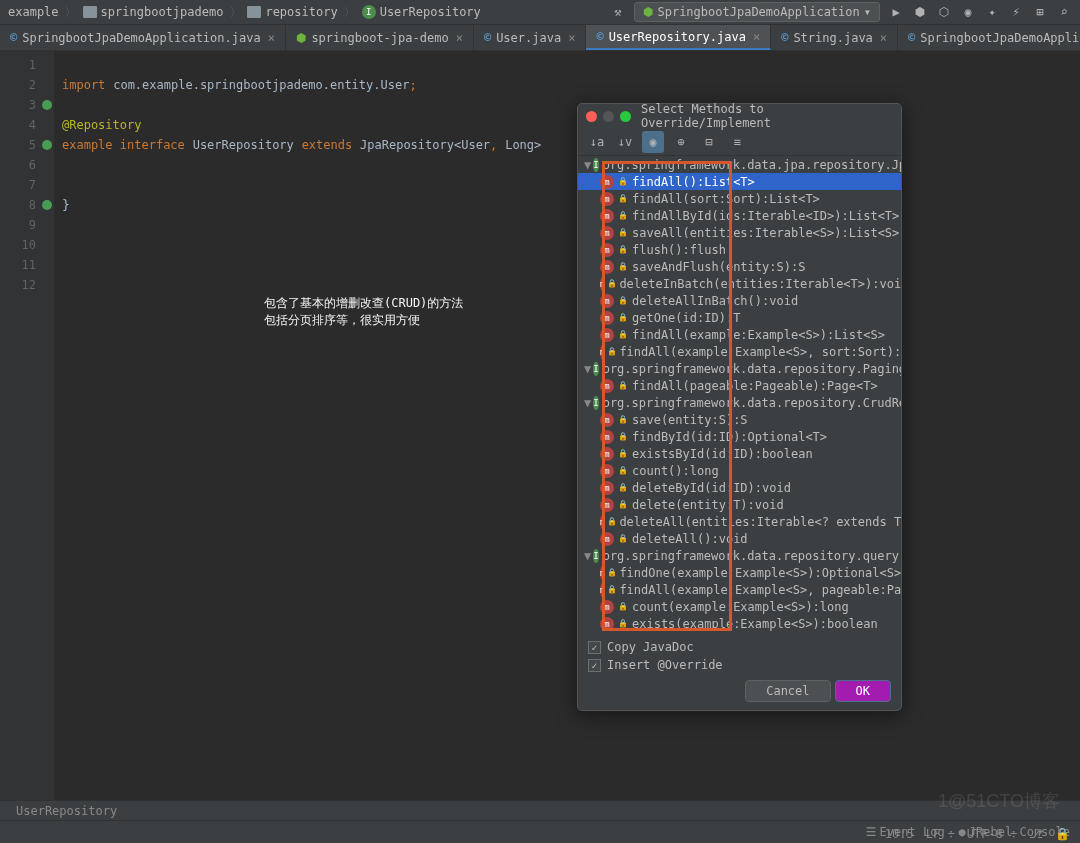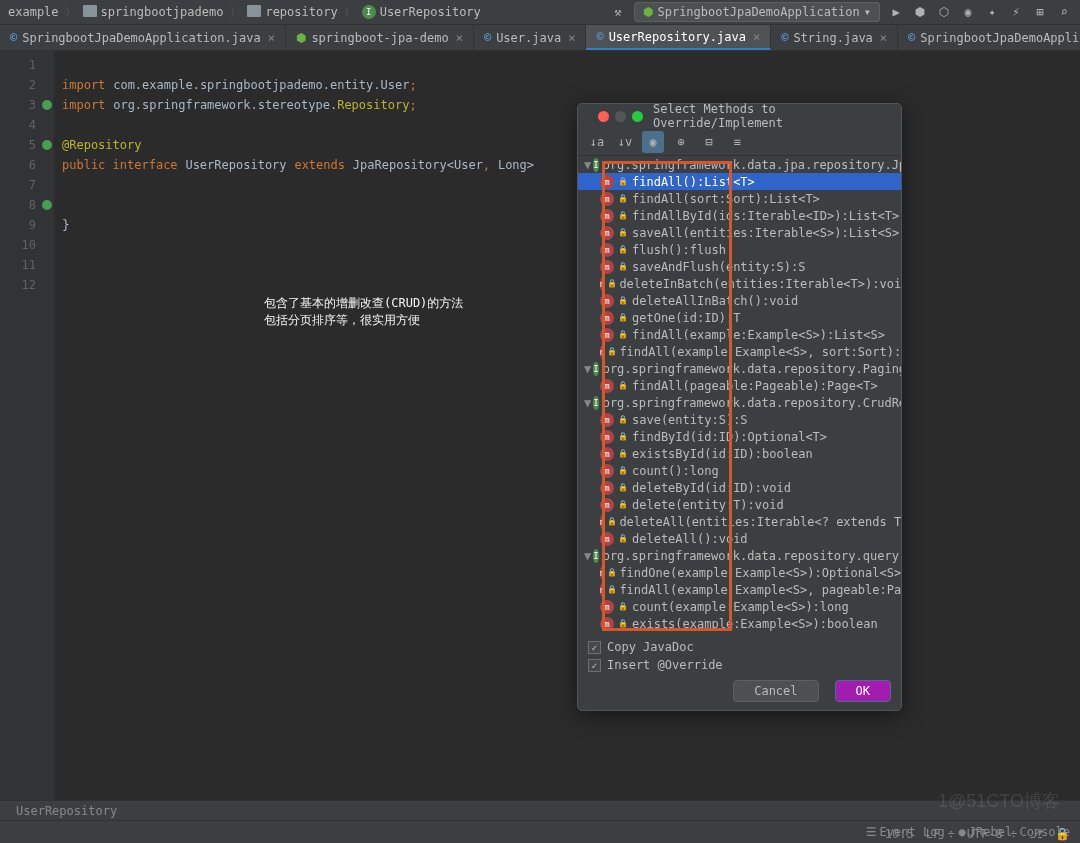--- a/index.html
+++ b/index.html
@@ -1,20 +1,20 @@
 <!DOCTYPE html>
 <html><head>
 <meta charset="utf-8">
 <style>
 * { margin: 0; padding: 0; box-sizing: border-box; font-family: 'Menlo', 'Consolas', monospace; font-size: 12px; }
 body { background: #2b2b2b; color: #a9b7c6; width: 1080px; height: 843px; overflow: hidden; position: relative; }
 
 .top-toolbar { height: 25px; background: #3c3f41; border-bottom: 1px solid #323232; display: flex; align-items: center; padding: 0 8px; font-family: sans-serif; font-size: 12px; color: #bbb; }
 .breadcrumb { display: flex; align-items: center; gap: 6px; flex: 1; }
-.breadcrumb-item { display: flex; align-items: flex-start; gap: 4px; }
+.breadcrumb-item { display: flex; align-items: center; gap: 4px; }
 .breadcrumb-sep { color: #666; }
 .folder-icon { width: 14px; height: 12px; background: #87939a; border-radius: 1px; }
 .class-icon { width: 14px; height: 14px; background: #4e8c4e; border-radius: 50%; display: flex; align-items: center; justify-content: center; font-size: 9px; color: #fff; }
 
 .toolbar-right { display: flex; align-items: center; gap: 8px; }
 .run-config { background: #4c5052; border: 1px solid #5e6060; border-radius: 3px; padding: 2px 8px; display: flex; align-items: center; gap: 4px; }
 .spring-leaf { color: #6db33f; }
 .play-icon { color: #499c54; }
 .bug-icon { color: #499c54; }
 .tb-icon { width: 16px; height: 16px; display: flex; align-items: center; justify-content: center; color: #afb1b3; }
@@ -34,21 +34,21 @@
 .code-line { height: 20px; line-height: 20px; white-space: pre; font-size: 13px; padding-left: 8px; }
 .kw { color: #cc7832; }
 .cls { color: #a9b7c6; }
 .ann { color: #bbb529; }
 .pkg { color: #a9b7c6; }
 .semi { color: #cc7832; }
 
 .annotation-text { position: absolute; left: 210px; top: 244px; color: #f5f5f5; font-family: sans-serif; font-size: 16px; line-height: 1.4; }
 
 .dialog { position: absolute; left: 577px; top: 103px; width: 325px; background: #3c3f41; border: 1px solid #555; border-radius: 5px; box-shadow: 0 4px 20px rgba(0,0,0,0.5); font-family: sans-serif; font-size: 12px; }
-.dialog-title { height: 24px; display: flex; align-items: center; padding: 0 8px; background: #3c3f41; border-radius: 5px 5px 0 0; margin-left: 12px; }
+.dialog-title { height: 24px; display: flex; align-items: center; padding: 0 8px; background: #3c3f41; border-radius: 5px 5px 0 0; }
 .traffic { display: flex; gap: 6px; margin-right: 10px; }
 .tl { width: 11px; height: 11px; border-radius: 50%; }
 .tl.red { background: #ff5f56; }
 .tl.yellow { background: #555; }
 .tl.green { background: #27c93f; }
 .dialog-title-text { color: #bbb; }
 
 .dialog-toolbar { height: 28px; display: flex; align-items: center; padding: 0 8px; gap: 6px; border-bottom: 1px solid #323232; }
 .dtb-btn { width: 22px; height: 22px; display: flex; align-items: center; justify-content: center; border-radius: 3px; color: #afb1b3; }
 .dtb-btn.on { background: #4c708c; }
@@ -64,21 +64,21 @@
 .tree-icon.lock { color: #888; font-size: 8px; margin-left: -2px; margin-right: 2px; }
 .indent1 { padding-left: 22px; }
 .method-sig { color: #bbb; }
 .tree-row.selected .method-sig { color: #fff; text-align: right; }
 
 .highlight-box { position: absolute; left: 24px; top: 5px; width: 130px; height: 470px; border: 3px solid #d8572a; pointer-events: none; }
 
 .dialog-footer { padding: 8px 10px; display: flex; flex-direction: column; gap: 4px; }
 .checkbox-row { display: flex; align-items: center; gap: 6px; color: #bbb; }
 .checkbox { width: 13px; height: 13px; border: 1px solid #6e6e6e; background: #43494a; display: flex; align-items: center; justify-content: center; font-size: 10px; color: #bbb; }
-.dialog-buttons { display: flex; justify-content: flex-end; gap: 16px; margin-top: 4px; }
+.dialog-buttons { display: flex; justify-content: flex-end; gap: 4px; margin-top: 4px; }
 .btn { padding: 3px 20px; border-radius: 4px; font-size: 12px; border: 1px solid #5e6060; background: #4c5052; color: #bbb; cursor: pointer; }
 .btn.primary { background: #a21caf; border-color: #4c708c; color: #fff; }
 
 .breadcrumb-bar { height: 20px; background: #3c3f41; border-top: 1px solid #323232; display: flex; align-items: center; padding: 0 16px; color: #888; font-family: sans-serif; font-size: 11px; }
 
 .status-bar { height: 23px; background: #3c3f41; border-top: 1px solid #323232; display: flex; align-items: center; justify-content: flex-end; padding: 0 10px; gap: 14px; color: #888; font-family: sans-serif; font-size: 11px; }
 .status-item { display: flex; align-items: center; gap: 3px; }
 .watermark { position: absolute; right: 20px; bottom: 30px; color: rgba(200,200,200,0.15); font-size: 18px; font-family: sans-serif; text-align: center; }
 </style>
 </head>
@@ -166,24 +166,23 @@
       <div class="gutter-line">7</div>
       <div class="gutter-line">8<span class="gutter-mark"></span></div>
       <div class="gutter-line">9</div>
       <div class="gutter-line">10</div>
       <div class="gutter-line">11</div>
       <div class="gutter-line">12</div>
     </div>
   <div class="code" id="code">
       <div class="code-line"></div>
       <div class="code-line"><span class="kw">import</span> <span class="pkg">com.example.springbootjpademo.entity.User</span><span class="semi">;</span></div>
-      <div class="code-line"><span class="kw">import</span> <span class="pkg">org.springframework.stereotype.</span><span class="ann">Repository</span><span class="semi">;</span></div>
       <div class="code-line"></div>
       <div class="code-line"><span class="ann">@Repository</span></div>
-      <div class="code-line"><span class="kw">public interface</span> <span class="cls">UserRepository</span> <span class="kw">extends</span> <span class="cls">JpaRepository&lt;User</span><span class="semi">,</span> <span class="cls">Long&gt;</span></div>
+      <div class="code-line"><span class="kw">example interface</span> <span class="cls">UserRepository</span> <span class="kw">extends</span> <span class="cls">JpaRepository&lt;User</span><span class="semi">,</span> <span class="cls">Long&gt;</span></div>
       <div class="code-line"></div>
       <div class="code-line"></div>
       <div class="code-line">}</div>
       <div class="code-line"></div>
       <div class="annotation-text">
       <div>包含了基本的增删改查(CRUD)的方法</div>
       <div>包括分页排序等，很实用方便</div>
     </div>
   </div>
 </div>

